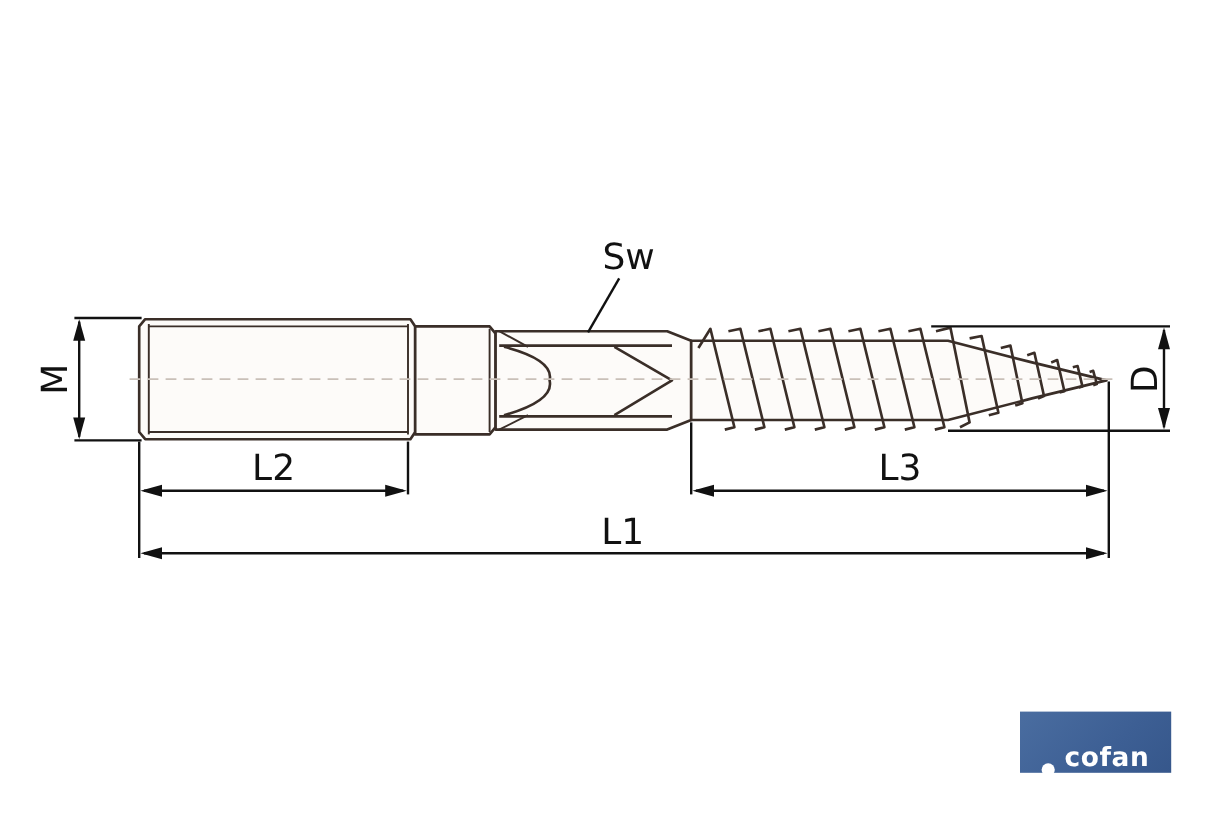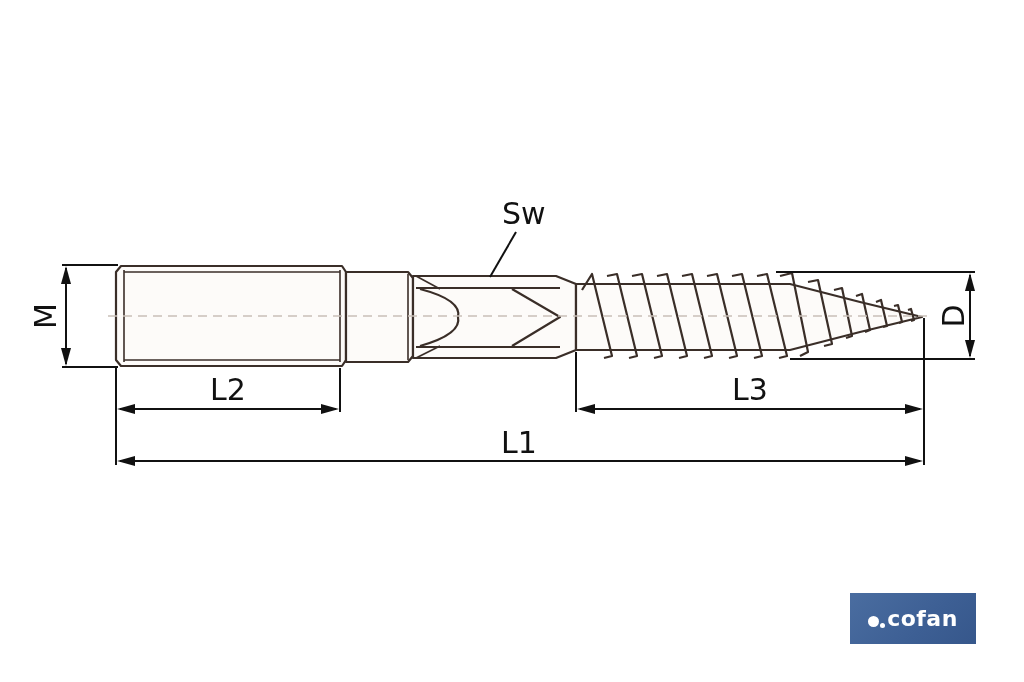--- a/index.html
+++ b/index.html
@@ -7,21 +7,21 @@
     #drawing { position: absolute; left: 0; top: 0; width: 1024px; height: 682px; }
     .dim-label { font-family: "DejaVu Sans", sans-serif; font-size: 30px; fill: #111; }
     .outline { fill: none; stroke: #3a2e28; stroke-width: 2.2; stroke-linejoin: round; }
     .outline-thin { fill: none; stroke: #3a2e28; stroke-width: 1.6; }
     .body-fill { fill: #fdfbf9; }
     .center { stroke: #c9c0b8; stroke-width: 1.4; stroke-dasharray: 9 6; }
     .dim { stroke: #111; stroke-width: 2; fill: none; }
     .arrow { fill: #111; }
     #logo { position: absolute; left: 850px; top: 593px; width: 126px; height: 51px;
             background: linear-gradient(135deg, #4a6da0 0%, #3d5f94 60%, #36578b 100%);
-            display: flex; align-items: center; justify-content: center; }
+            display: flex; align-items: flex-end; justify-content: center; }
     #logo .brand { color: #ffffff; font-family: "DejaVu Sans", sans-serif; font-weight: bold; font-size: 22px; letter-spacing: 0.5px; }
     #logo .dot-big { width: 11px; height: 11px; border-radius: 50%; background: #fff; display: inline-block; margin-right: 1px; position: relative; top: 3px; }
     #logo .dot-small { width: 5px; height: 5px; border-radius: 50%; background: #fff; display: inline-block; position: relative; top: 7px; margin-right: 2px; }
   </style>
 </head>
 <body>
 
 <svg id="drawing" viewBox="0 0 1024 682" xmlns="http://www.w3.org/2000/svg">
 
   <g>

